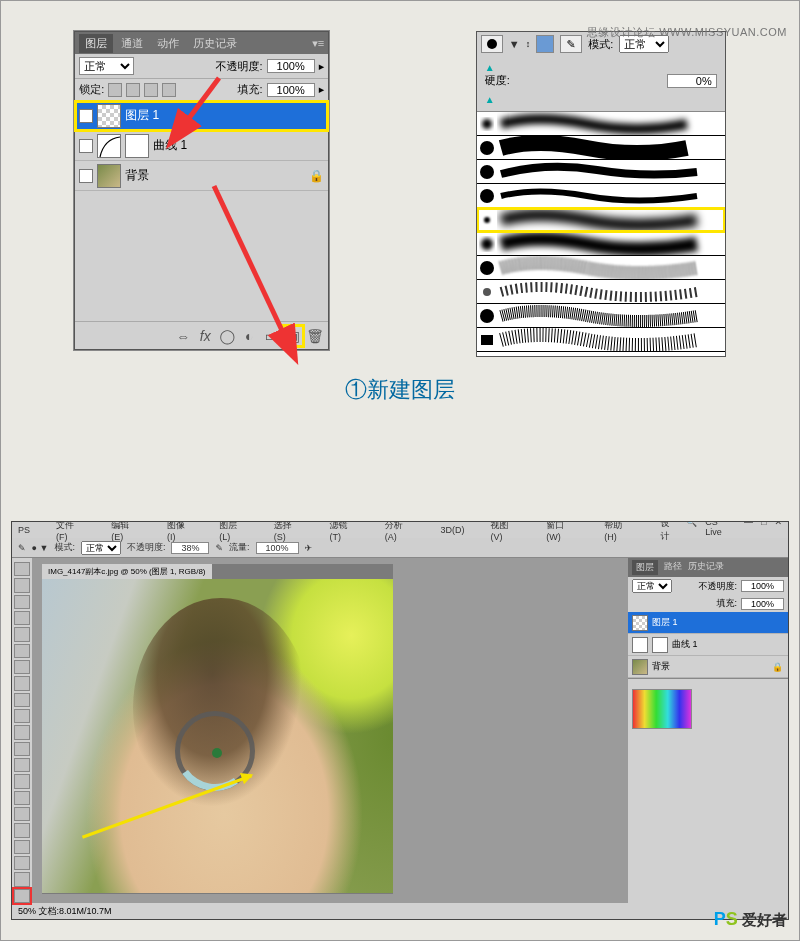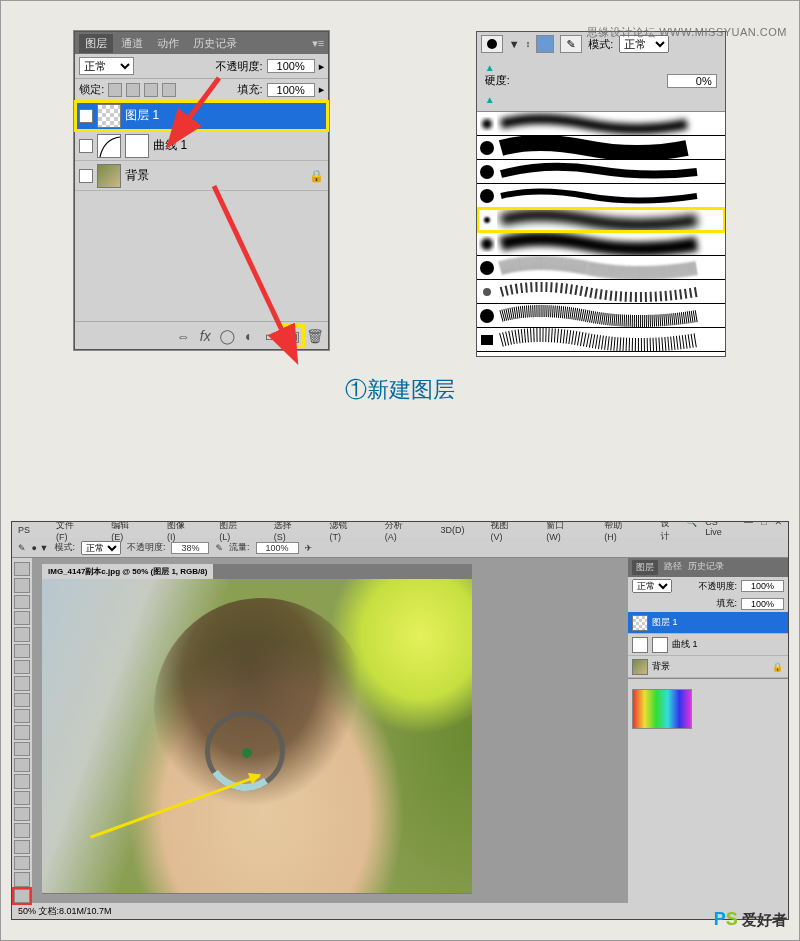--- a/index.html
+++ b/index.html
@@ -218,23 +218,22 @@
     width:20px; background:#d1d1d1;
     display:flex; flex-direction:column; align-items:center;
     gap:2px; padding-top:4px;
   }
   .ps-tools .tico { width:16px;height:16px;background:#c0c0c0;border:1px solid #888; }
   .ps-tools .tico.sel { outline:2px solid #e33; }
   .ps-canvas-area {
     flex:1; background:#9b9b9b; position:relative; padding:6px;
   }
   .ps-doc {
-    background:#7b7b7b; width:430px; height:330px;
+    background:#7b7b7b; width:351px; height:330px;
     margin-left:4px;
-    font-weight:bold;
   }
   .ps-doc-tab {
     background:#d1d1d1; font-size:8px; padding:2px 6px;
     display:inline-block;
   }
   .ps-photo {
     width:100%; height:calc(100% - 16px);
     background:#6a7a3e;
     position:relative;
     overflow:hidden;

